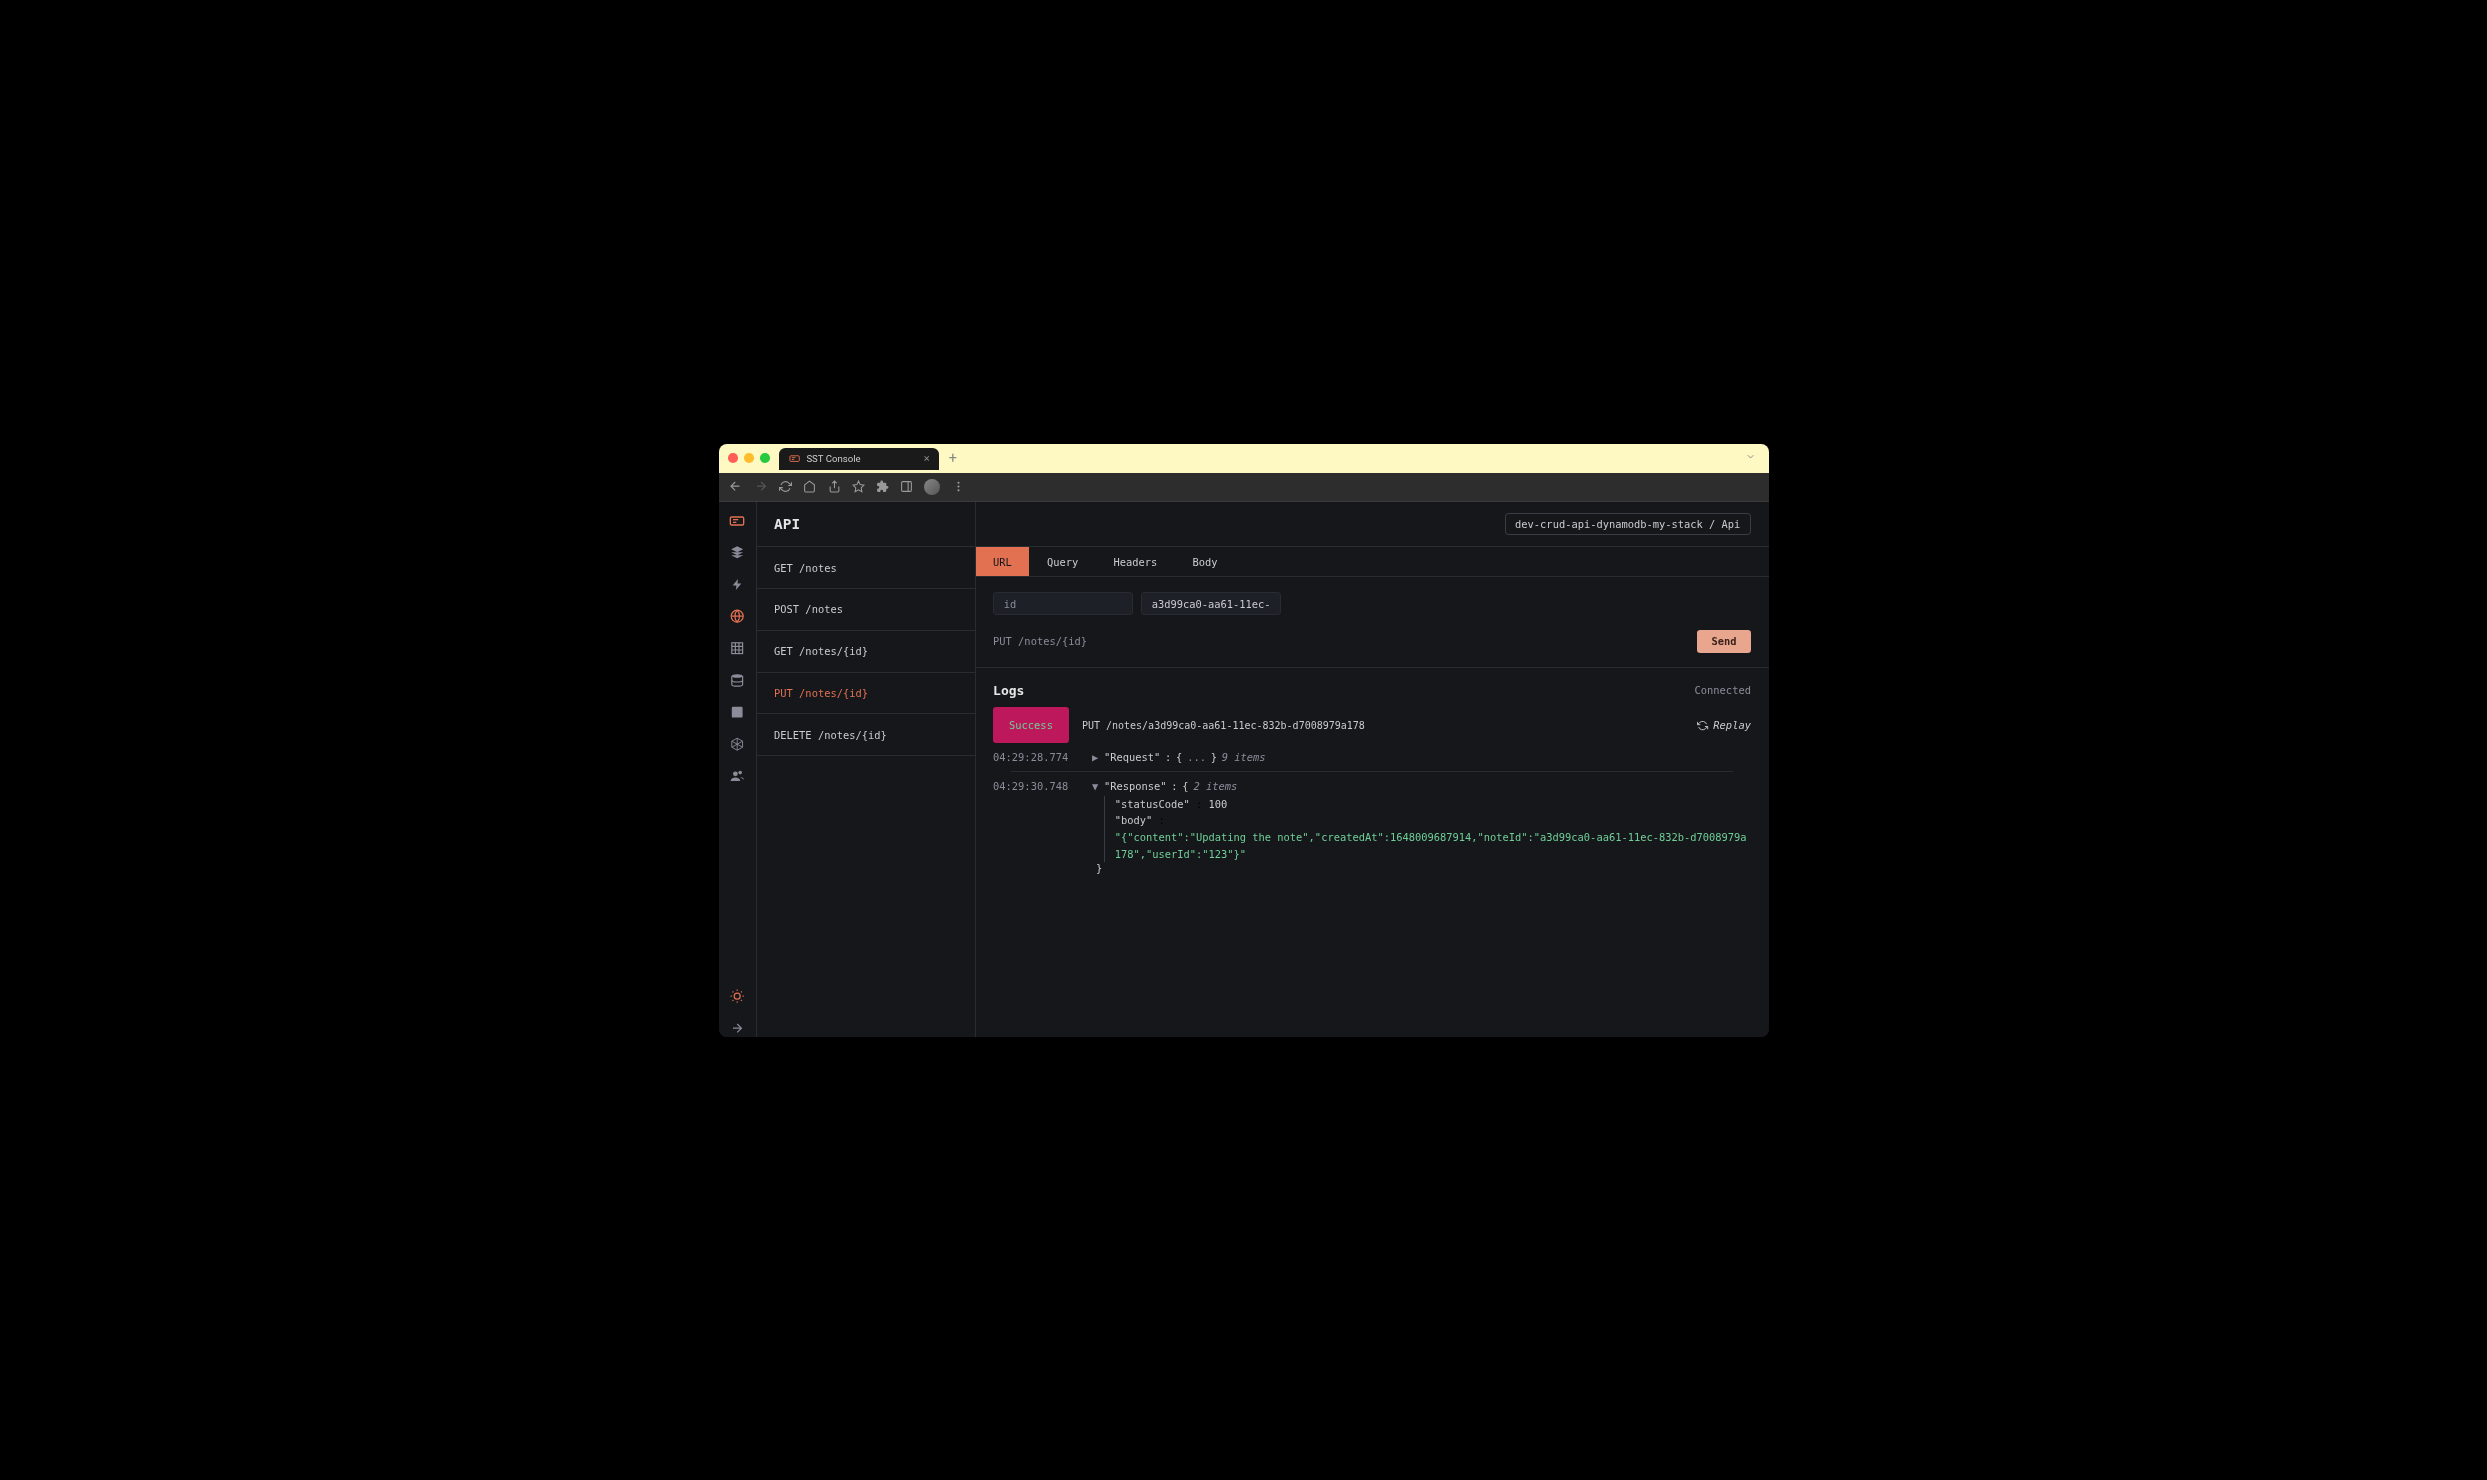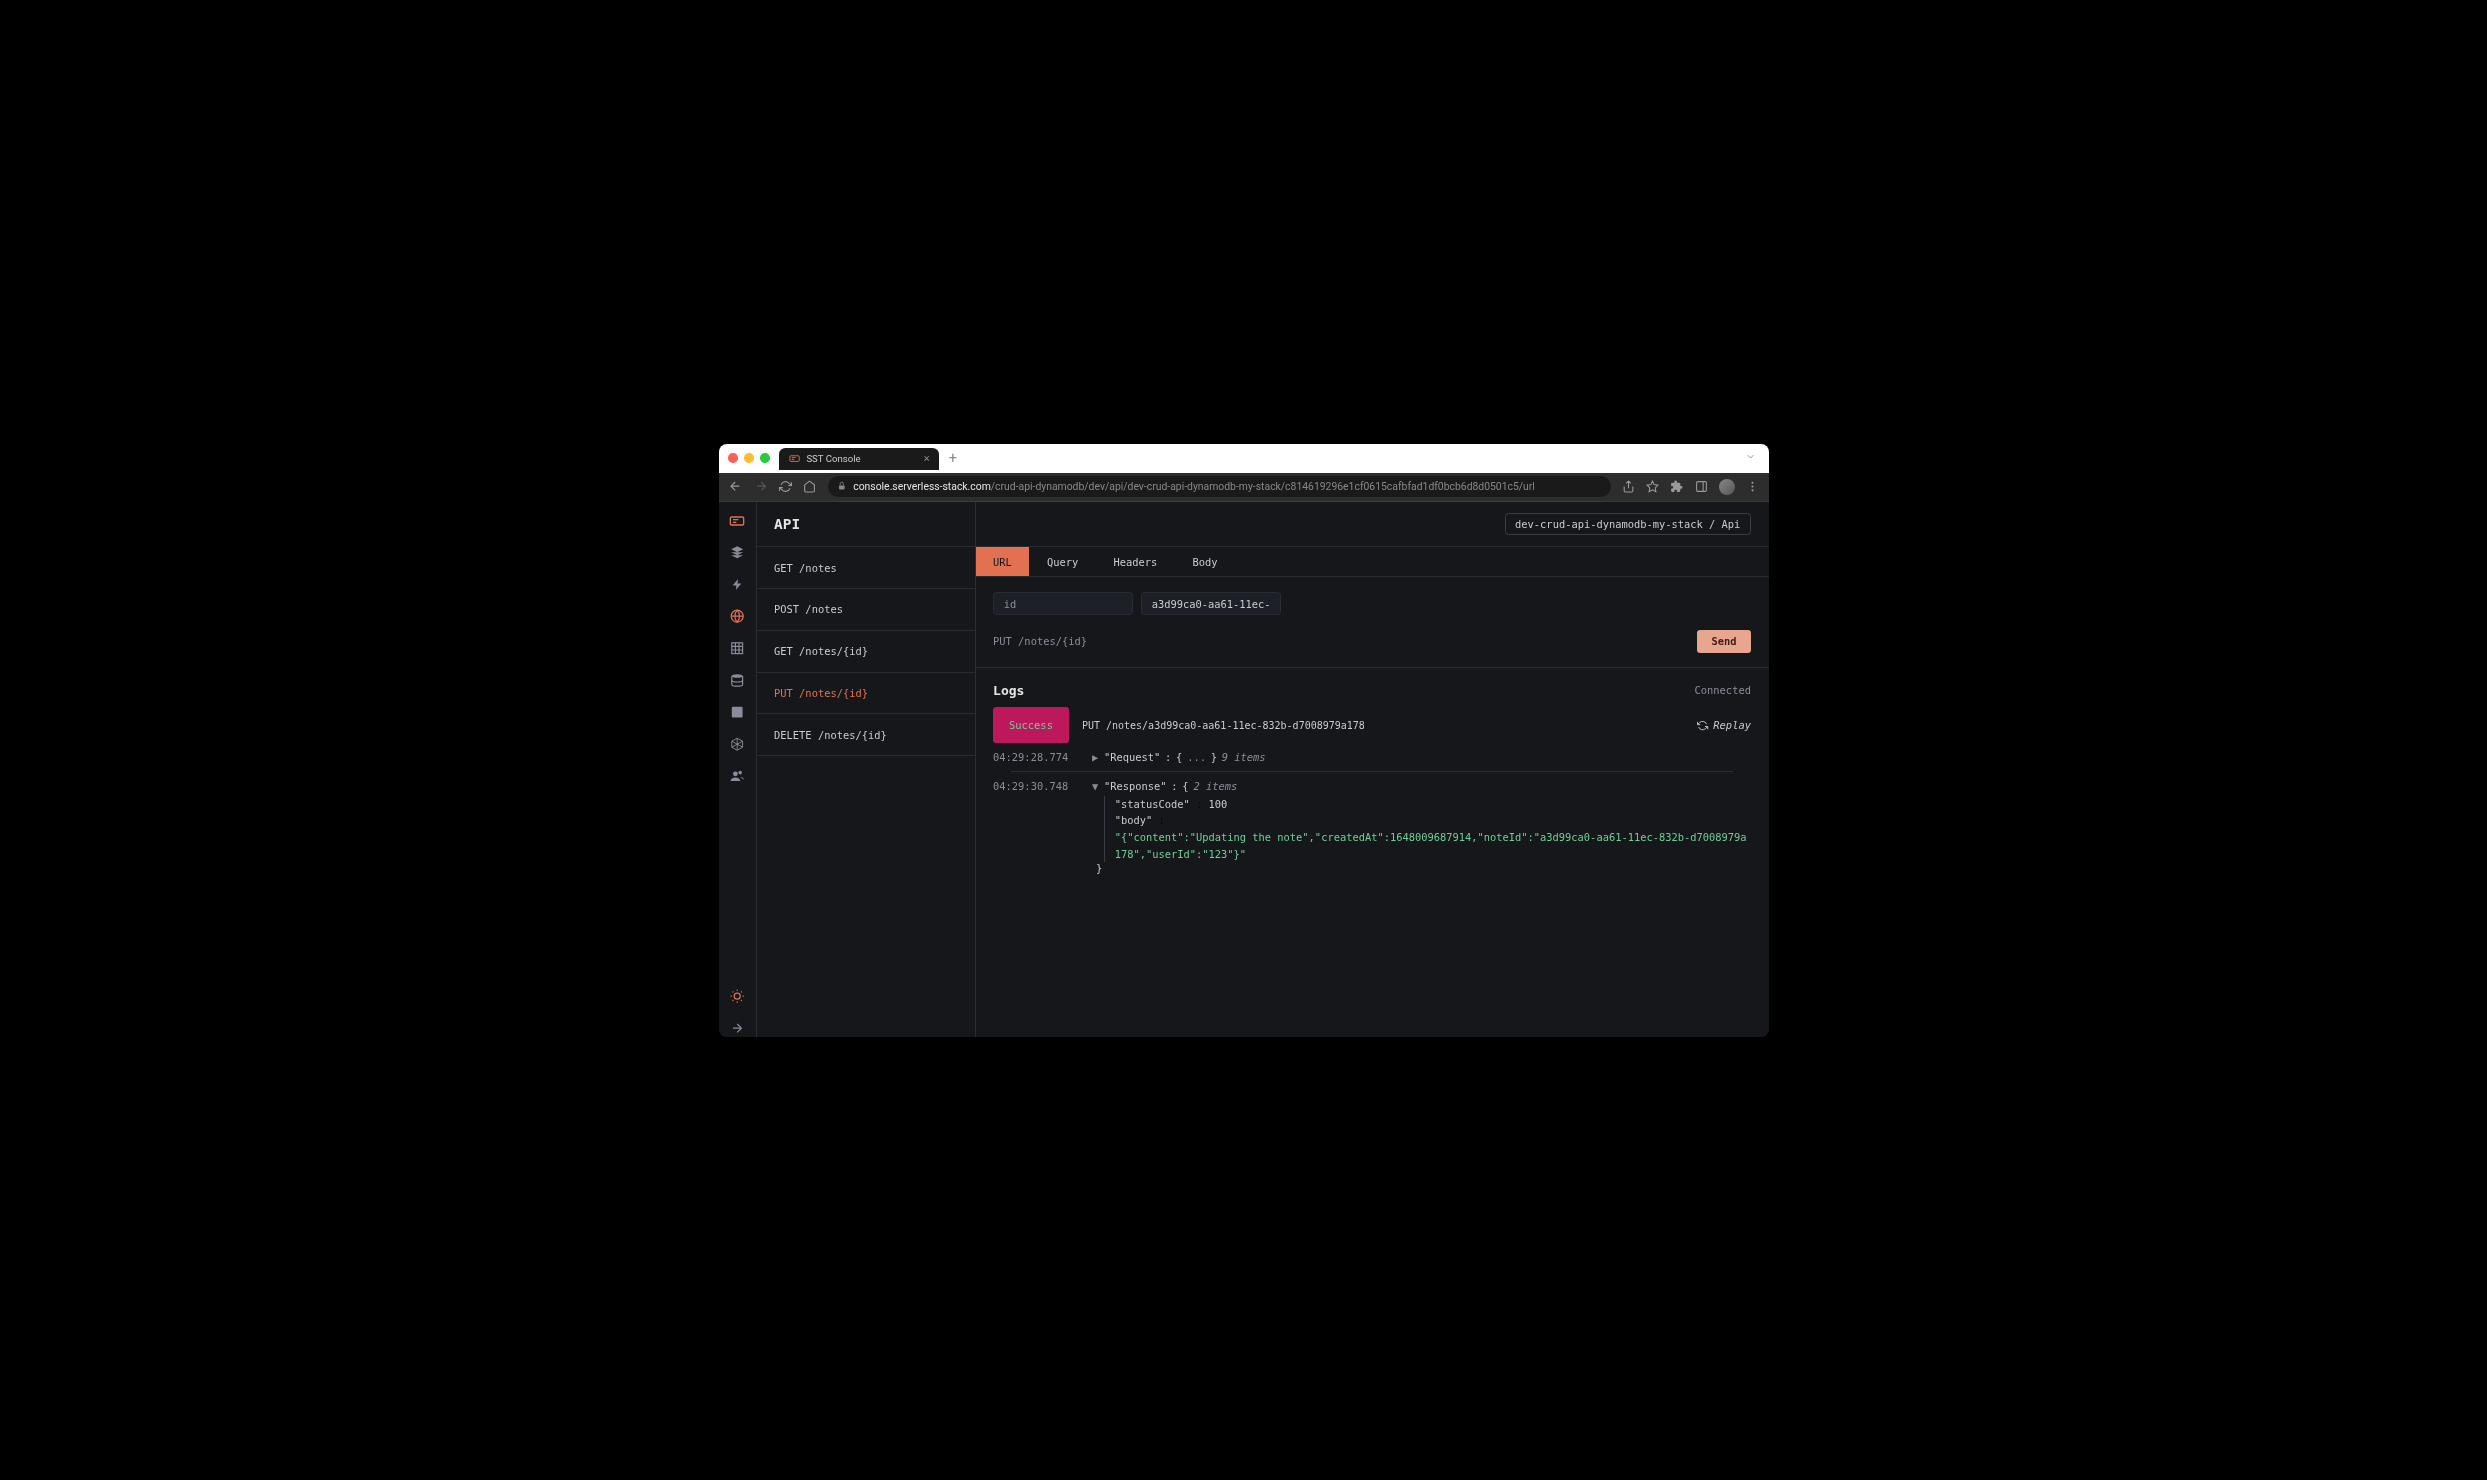--- a/index.html
+++ b/index.html
@@ -13,21 +13,21 @@
   padding: 16px;
 }
 .browser-window {
   width: 1050px;
   background: #1a1a1a;
   border-radius: 8px;
   overflow: hidden;
   box-shadow: 0 16px 48px rgba(0,0,0,0.5);
 }
 .titlebar {
-  background: #ffffff;
+  background: #fef9c3;
   display: flex;
   align-items: center;
   padding: 6.4px 9.6px;
   height: 29px;
   text-align: center;
 }
 .traffic-lights { display: flex; gap: 6.4px; margin-right: 9.6px; }
 .traffic-light { width: 9.6px; height: 9.6px; border-radius: 50%; }
 .tl-red { background: #ff5f56; }
 .tl-yellow { background: #ffbd2e; }
@@ -333,29 +333,20 @@
       <svg width="13" height="13" viewBox="0 0 24 24" fill="none" stroke="currentColor" stroke-width="2">
           <path d="M23 4v6h-6M1 20v-6h6"></path>
           <path d="M3.51 9a9 9 0 0114.85-3.36L23 10M1 14l4.64 4.36A9 9 0 0020.49 15"></path>
         </svg>
     </span>
     <span class="nav-btn">
       <svg width="13" height="13" viewBox="0 0 24 24" fill="none" stroke="currentColor" stroke-width="2">
           <path d="M3 9l9-7 9 7v11a2 2 0 01-2 2H5a2 2 0 01-2-2z"></path>
         </svg>
     </span>
-    <div class="addressbar">
-      <span class="lock">
-        <svg width="9.6" height="9.6" viewBox="0 0 24 24" fill="currentColor">
-            <rect x="5" y="11" width="14" height="10" rx="2"></rect>
-            <path d="M8 11V7a4 4 0 018 0v4" fill="none" stroke="currentColor" stroke-width="2"></path>
-          </svg>
-      </span>
-      <span><span class="domain">console.serverless-stack.com</span><span>/crud-api-dynamodb/dev/api/dev-crud-api-dynamodb-my-stack/c814619296e1cf0615cafbfad1df0bcb6d8d0501c5/url</span></span>
-    </div>
     <div class="toolbar-icons">
       <span class="nav-btn">
         <svg width="13" height="13" viewBox="0 0 24 24" fill="none" stroke="currentColor" stroke-width="2">
             <path d="M4 12v8a2 2 0 002 2h12a2 2 0 002-2v-8M16 6l-4-4-4 4M12 2v13"></path>
           </svg>
       </span>
       <span class="nav-btn">
         <svg width="13" height="13" viewBox="0 0 24 24" fill="none" stroke="currentColor" stroke-width="2">
             <path d="M12 2l3 6.5 7 1-5 5 1.2 7L12 18l-6.2 3.5L7 14.5 2 9.5l7-1z"></path>
           </svg>

